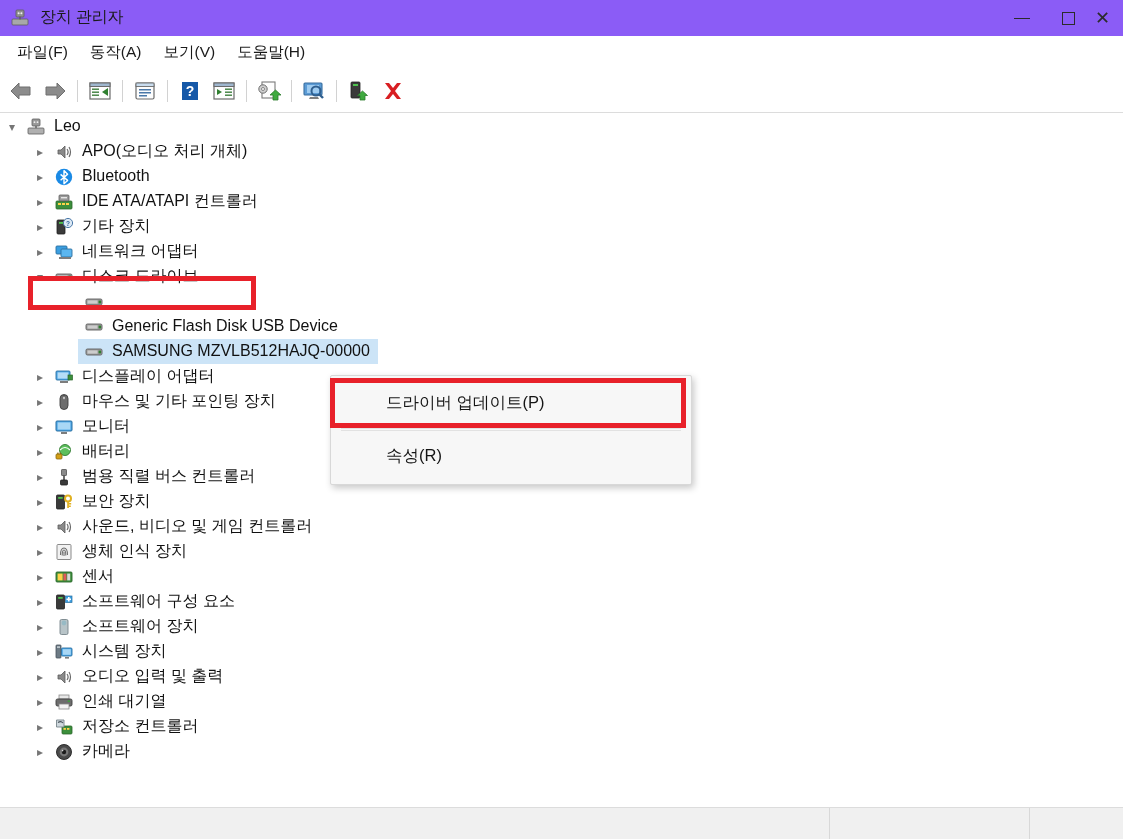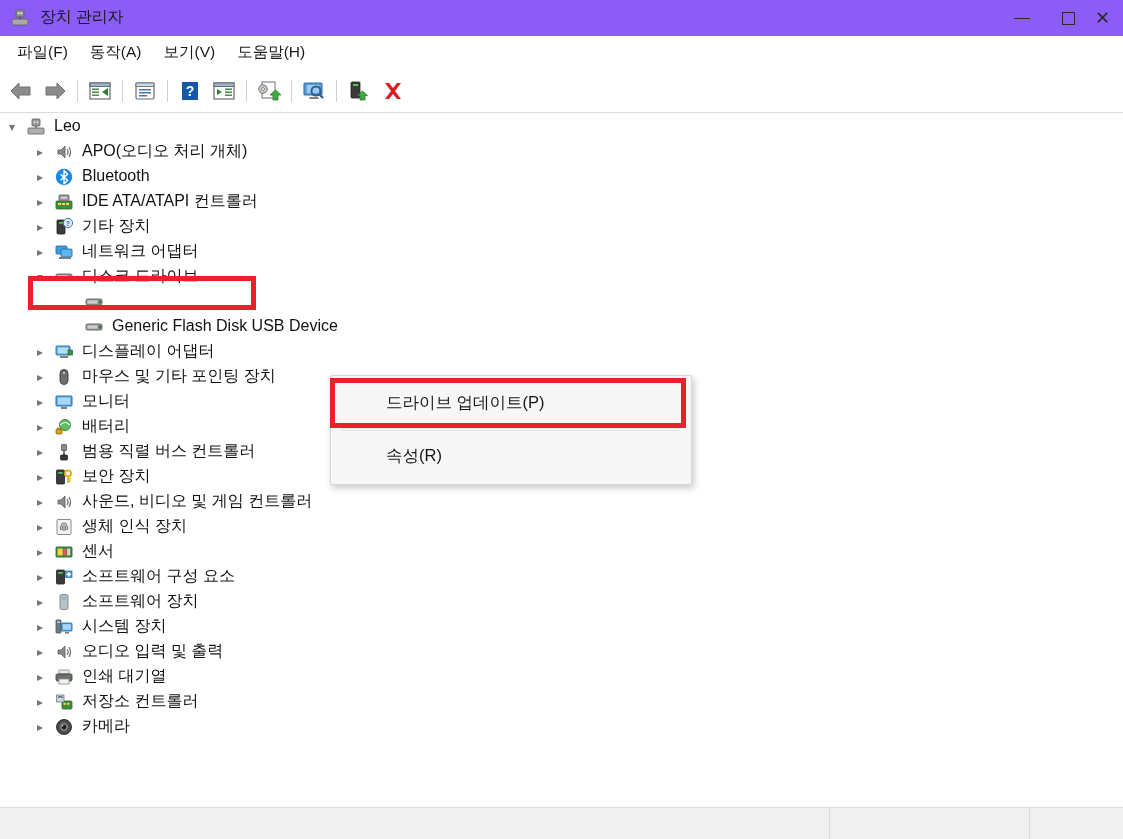--- a/index.html
+++ b/index.html
@@ -351,20 +351,30 @@
       <span class="ico">
         <svg width="20" height="20" viewBox="0 0 20 20">
           <rect x="2" y="7" width="16" height="6" rx="1.4" fill="#9b9b9b" stroke="#5f5f5f" stroke-width="0.9"></rect>
           <rect x="3.5" y="8.4" width="10" height="3.2" fill="#cdcdcd"></rect>
           <rect x="14.6" y="8.6" width="2.4" height="2.8" fill="#2f7f2f"></rect>
         </svg>
       </span>
       <span class="lbl">Generic Flash Disk USB Device</span>
     </div>
 
+    <div class="row depth2 selected">
+      <span class="ico">
+        <svg width="20" height="20" viewBox="0 0 20 20">
+          <rect x="2" y="7" width="16" height="6" rx="1.4" fill="#9b9b9b" stroke="#5f5f5f" stroke-width="0.9"></rect>
+          <rect x="3.5" y="8.4" width="10" height="3.2" fill="#cdcdcd"></rect>
+          <rect x="14.6" y="8.6" width="2.4" height="2.8" fill="#2f7f2f"></rect>
+        </svg>
+      </span>
+      <span class="lbl">SAMSUNG MZVLB512HAJQ-00000</span>
+    </div>
 
     <div class="row depth1">
       <span class="chev">▸</span>
       <span class="ico">
         <svg width="20" height="20" viewBox="0 0 20 20">
           <rect x="2" y="4" width="14" height="9" rx="1" fill="#4fa8e8" stroke="#2a6fa0" stroke-width="0.9"></rect>
           <rect x="3.6" y="5.4" width="10.8" height="6.2" fill="#b6ddf7"></rect>
           <rect x="6" y="14" width="8" height="2" fill="#7d7d7d"></rect>
           <rect x="14" y="8" width="4.5" height="5" fill="#3c8f3c" stroke="#2a662a" stroke-width="0.7"></rect>
         </svg>
@@ -562,21 +572,21 @@
           <circle cx="10" cy="10" r="2.2" fill="#1b1b1b"></circle>
           <circle cx="8.6" cy="8.6" r="0.8" fill="#dcdcdc"></circle>
         </svg>
       </span>
       <span class="lbl">카메라</span>
     </div>
 
   </div>
 
   <div class="ctxmenu">
-    <div class="ctx-item">드라이브 업데이트(P)</div>
+    <div class="ctx-item">드라이버 업데이트(P)</div>
     <div class="ctx-sep"></div>
     <div class="ctx-sep"></div>
     <div class="ctx-item bold">속성(R)</div>
   </div>
 
   <div class="redbox redbox-disk"></div>
   <div class="redbox redbox-menu"></div>
 
   <div class="statusbar">
     <div class="sb-seg sb-seg1"></div>

